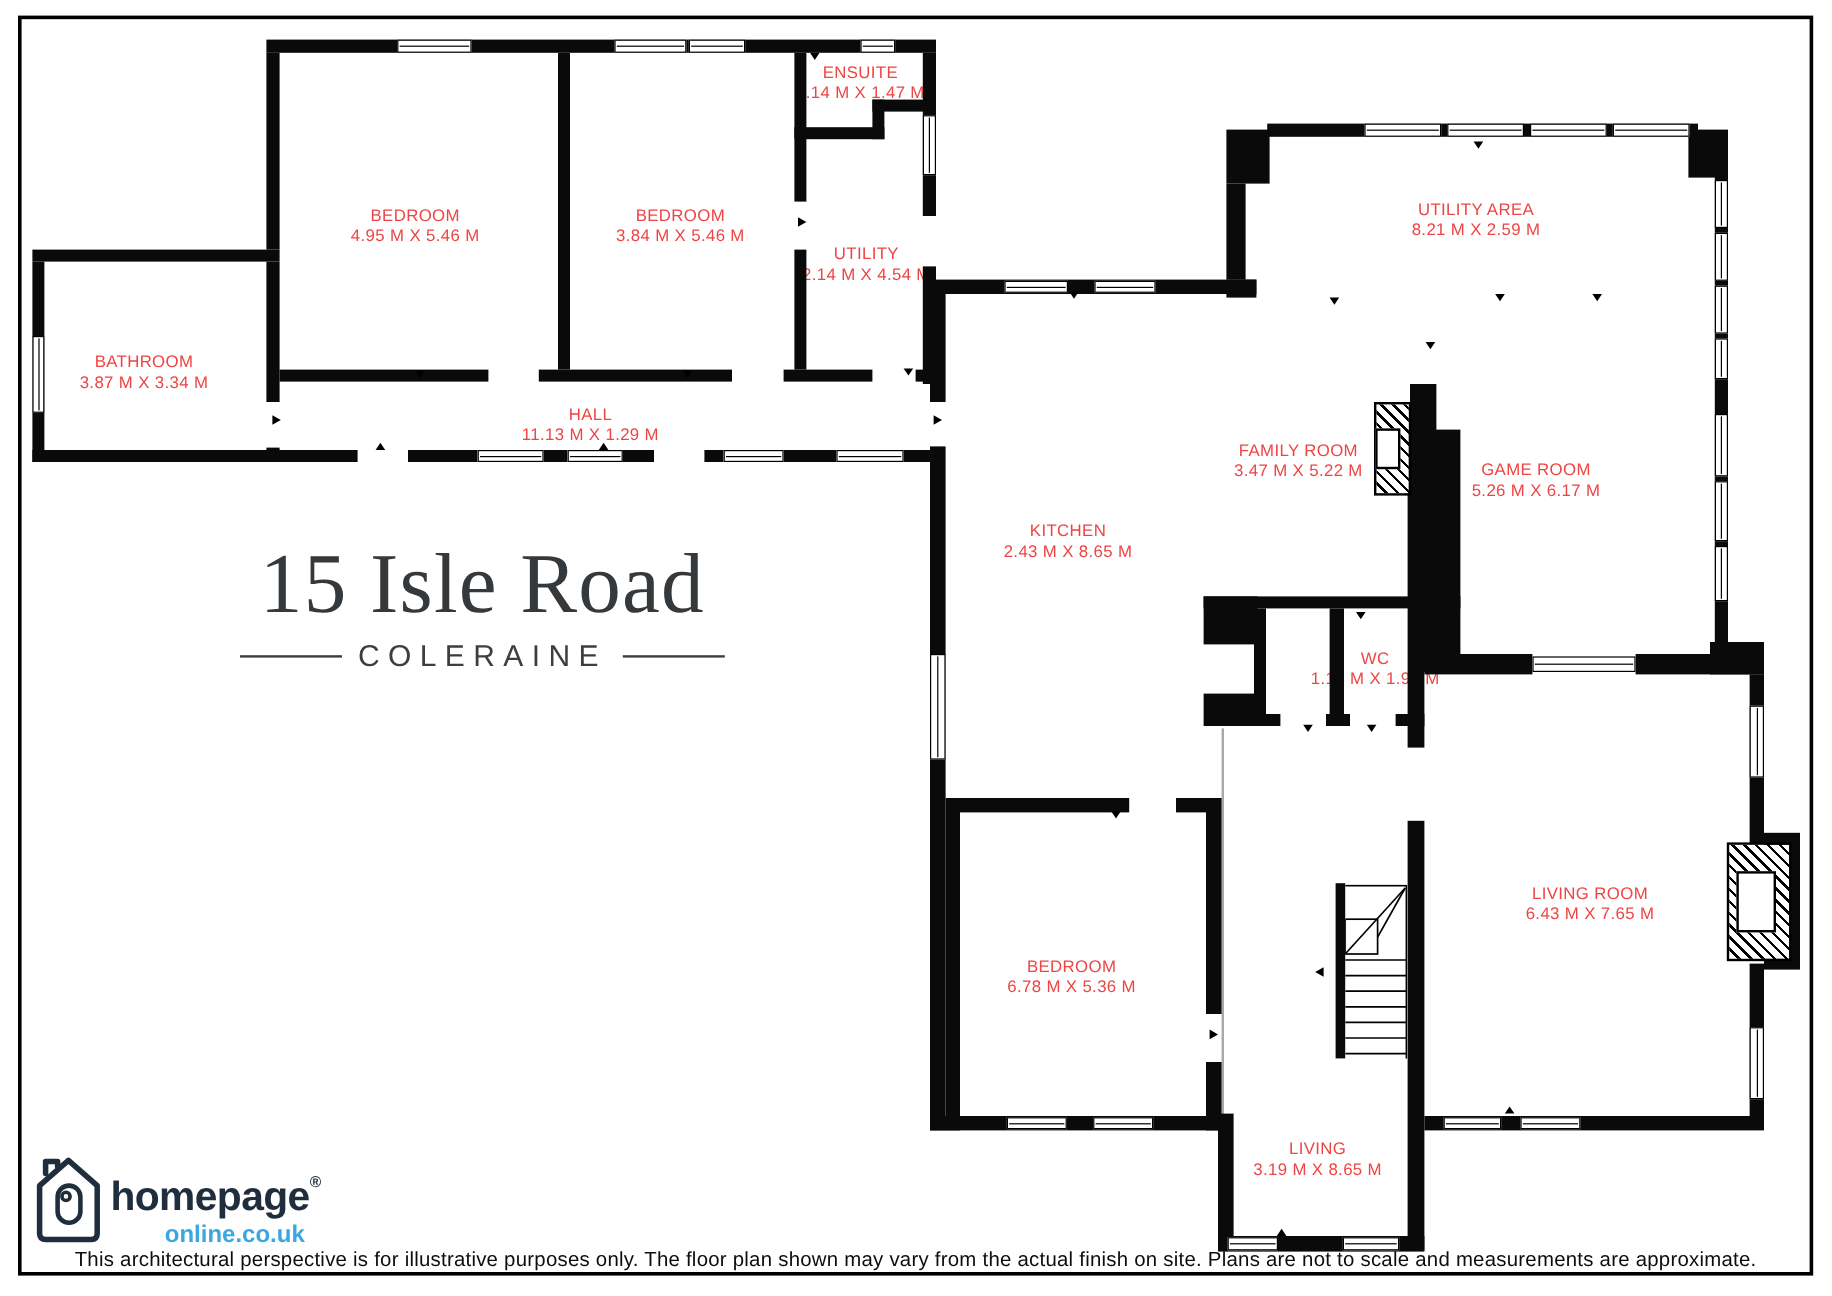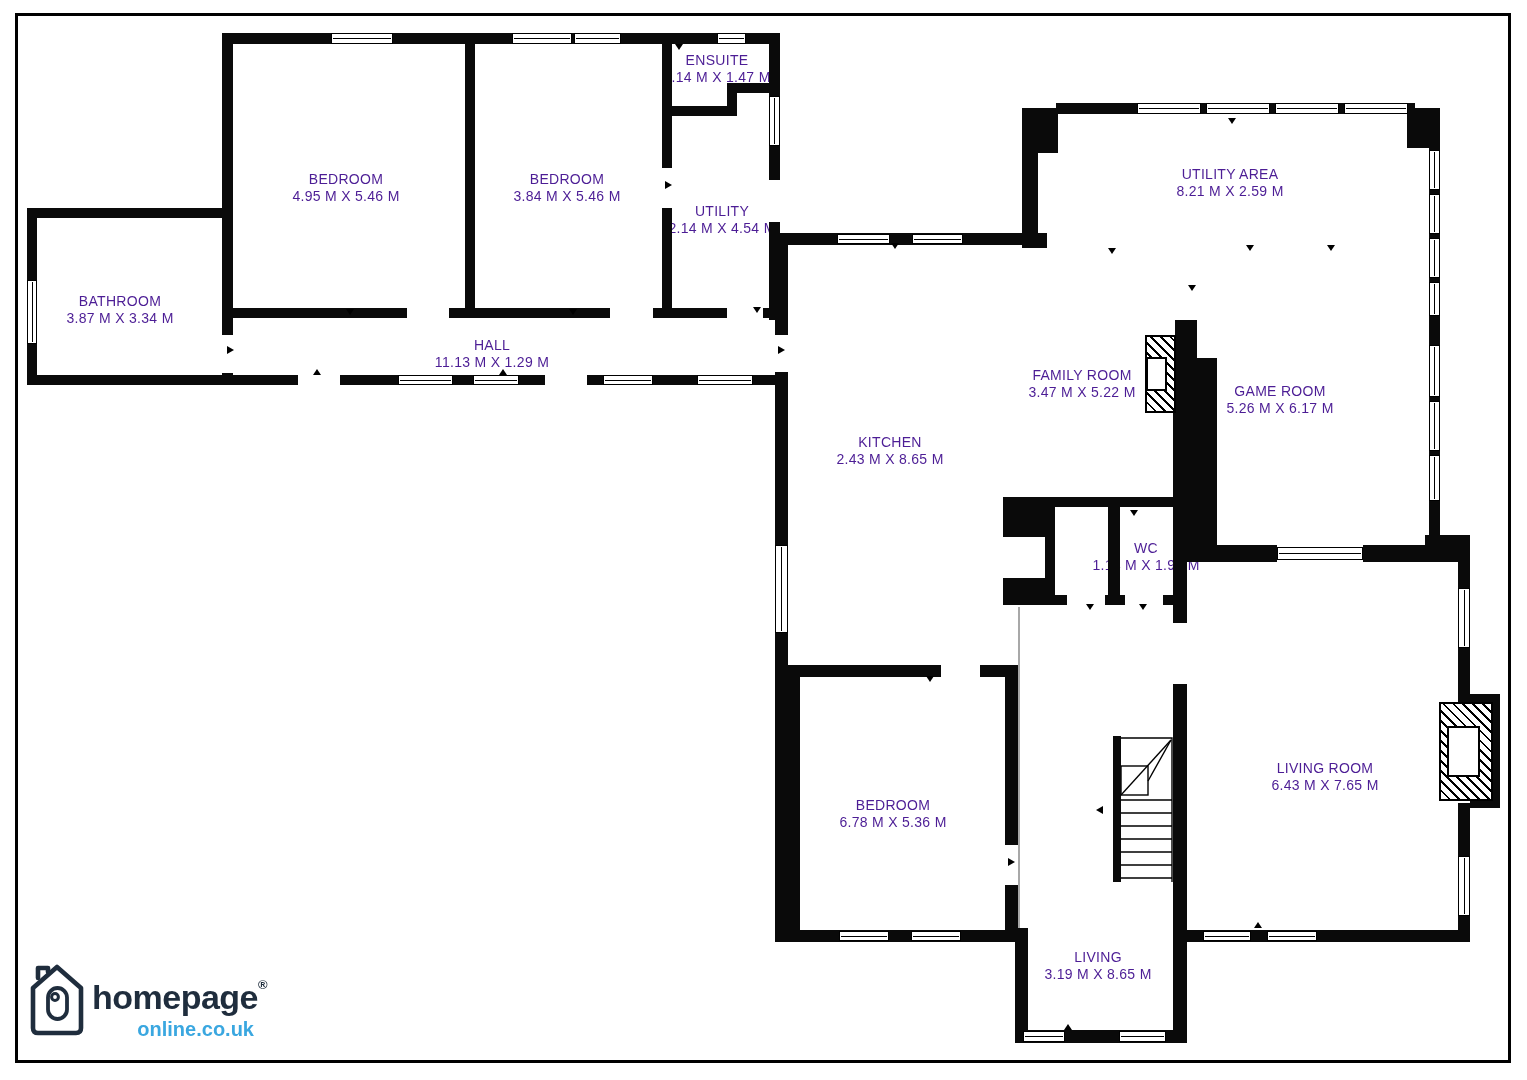--- a/index.html
+++ b/index.html
@@ -16,21 +16,21 @@
   .thin{position:absolute;background:#a8a8a8;z-index:1;}
   .hatch{position:absolute;z-index:2;border:2px solid #000;box-sizing:border-box;
          background:repeating-linear-gradient(45deg,#fff 0 5px,#000 5px 7px);}
   .hatch-inner{position:absolute;background:#fff;border:2px solid #000;box-sizing:border-box;z-index:3;}
   .tick{position:absolute;width:0;height:0;z-index:4;}
   .t-d{border-left:4px solid transparent;border-right:4px solid transparent;border-top:6px solid #000;}
   .t-u{border-left:4px solid transparent;border-right:4px solid transparent;border-bottom:6px solid #000;}
   .t-l{border-top:4px solid transparent;border-bottom:4px solid transparent;border-right:7px solid #000;}
   .t-r{border-top:4px solid transparent;border-bottom:4px solid transparent;border-left:7px solid #000;}
   .room-label{position:absolute;z-index:1;transform:translateX(-50%);text-align:center;
-              white-space:nowrap;color:#4c1d95;font-size:14px;line-height:16.5px;letter-spacing:.3px;}
+              white-space:nowrap;color:#ef4444;font-size:14px;line-height:16.5px;letter-spacing:.3px;}
   .room-label span{display:block;}
   .title-block{position:absolute;left:200px;top:450px;width:404px;text-align:center;z-index:5;color:#35393c;}
   .title-main{font-family:"Liberation Serif",serif;font-size:71px;line-height:1.05;letter-spacing:1px;}
   .title-sub{margin-top:8px;display:flex;align-items:center;justify-content:center;gap:13px;}
   .title-sub .rule{height:2.5px;background:#3a3f42;width:97px;}
   .title-sub .sub-text{font-size:25px;letter-spacing:7px;color:#3a3f42;}
   .floor-label{position:absolute;left:690px;top:966px;width:240px;text-align:center;z-index:5;
                font-family:"Liberation Serif",serif;font-size:46px;color:#43474a;}
   .footer-text{position:absolute;left:15px;top:1040px;width:1496px;text-align:center;z-index:5;
                font-size:17px;color:#0d0d0d;letter-spacing:.2px;}
@@ -227,41 +227,50 @@
     <span>5.26 M X 6.17 M</span>
   </div>
   <div class="room-label" style="left:890px;top:434px">
     <span>KITCHEN</span>
     <span>2.43 M X 8.65 M</span>
   </div>
   <div class="room-label" style="left:1146px;top:540px">
     <span>WC</span>
     <span>1.14 M X 1.91 M</span>
   </div>
-  <div class="room-label" style="left:1325px;top:760px">
+  <div class="room-label" style="left:1325px;top:736px">
     <span>LIVING ROOM</span>
     <span>6.43 M X 7.65 M</span>
   </div>
   <div class="room-label" style="left:893px;top:797px">
     <span>BEDROOM</span>
     <span>6.78 M X 5.36 M</span>
   </div>
   <div class="room-label" style="left:1098px;top:949px">
     <span>LIVING</span>
     <span>3.19 M X 8.65 M</span>
   </div>
 
+  <div class="title-block">
+    <div class="title-main">15 Isle Road</div>
+    <div class="title-sub">
+      <div class="rule"></div>
+      <div class="sub-text">COLERAINE</div>
+      <div class="rule"></div>
+    </div>
+  </div>
 
 
   <div class="logo">
     <svg width="54" height="76" viewBox="0 0 54 76">
       <g fill="none" stroke="#1f2d3d" stroke-width="4.6" stroke-linejoin="round" stroke-linecap="round">
         <path d="M8,16 V6 H18 V10"></path>
         <path d="M3,26 L27,5 L51,26 V66 Q51,71 46,71 H8 Q3,71 3,66 Z"></path>
         <rect x="18" y="26" width="19" height="31" rx="9.5" stroke-width="3.8"></rect>
         <circle cx="25" cy="35" r="3.4" stroke-width="3"></circle>
       </g>
     </svg>
     <div class="logo-text"><span>homepage</span><span class="logo-reg">®</span></div>
     <div class="logo-domain">online.co.uk</div>
   </div>
 
+  <div class="footer-text">This architectural perspective is for illustrative purposes only. The floor plan shown may vary from the actual finish on site. Plans are not to scale and measurements are approximate.</div>
 </div>
 
 </body></html>

